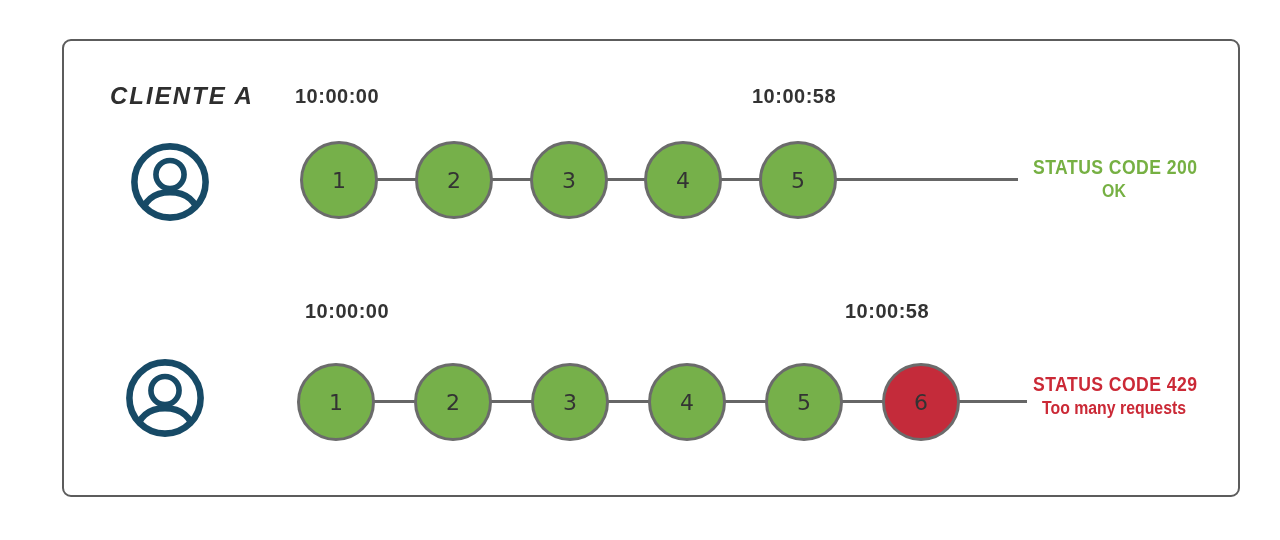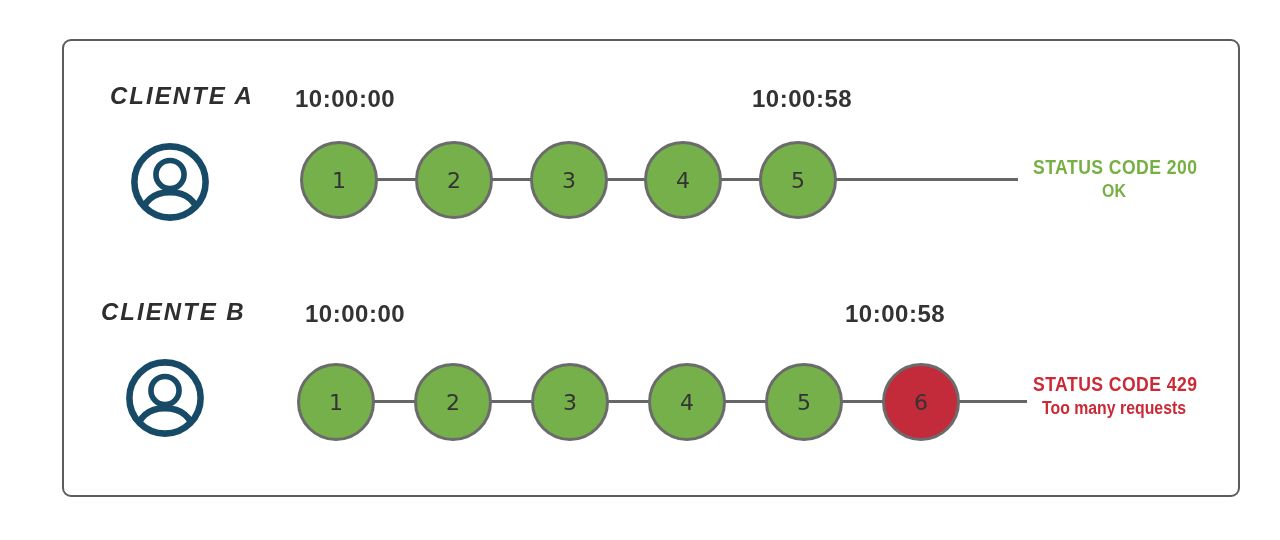--- a/index.html
+++ b/index.html
@@ -10,21 +10,21 @@
   }
   .frame {
     position:absolute; left:62px; top:39px; width:1178px; height:458px;
     border:2.5px solid #5c5c5c; border-radius:9px; background:#ffffff;
   }
   .client-label {
     position:absolute; font-weight:bold; font-style:italic;
     font-size:24px; letter-spacing:2px; color:#2e2e2e; white-space:nowrap;
   }
   .timestamp {
-    position:absolute; font-weight:bold; font-size:24px; color:#333333;
+    position:absolute; font-weight:bold; font-size:20px; color:#333333;
     letter-spacing:0.5px; white-space:nowrap;
   }
   .tl-line { position:absolute; height:3px; background:#666666; z-index:1; }
   .node {
     position:absolute; width:78px; height:78px; border-radius:50%;
     border:3px solid #6b6b6b; z-index:2;
     display:flex; align-items:center; justify-content:center;
     font-size:22px; color:#333333; font-family:"DejaVu Sans", sans-serif;
   }
   .node.green { background:#76b04a; }
@@ -80,21 +80,20 @@
   </div>
   <div class="node green" style="left:759px; top:141px;">
     <span>5</span>
   </div>
 
   <div class="status green" style="left:1022px; top:156px;">
     <div class="code">STATUS CODE 200</div>
     <div class="msg">OK</div>
   </div>
 
-  <div class="client-label" style="left:101px; top:298px;">CLIENTE B</div>
 
   <svg class="user-icon" style="left:120px; top:353px;" width="90" height="90" viewBox="0 0 96 96">
     <defs>
         <clipPath id="clipB">
           <circle cx="48" cy="48" r="38"></circle>
         </clipPath>
       </defs>
     <circle cx="48" cy="48" r="38" fill="#ffffff" stroke="#174a66" stroke-width="7"></circle>
     <g clip-path="url(#clipB)" fill="none" stroke="#174a66">
       <circle cx="48" cy="40" r="15" stroke-width="6"></circle>

